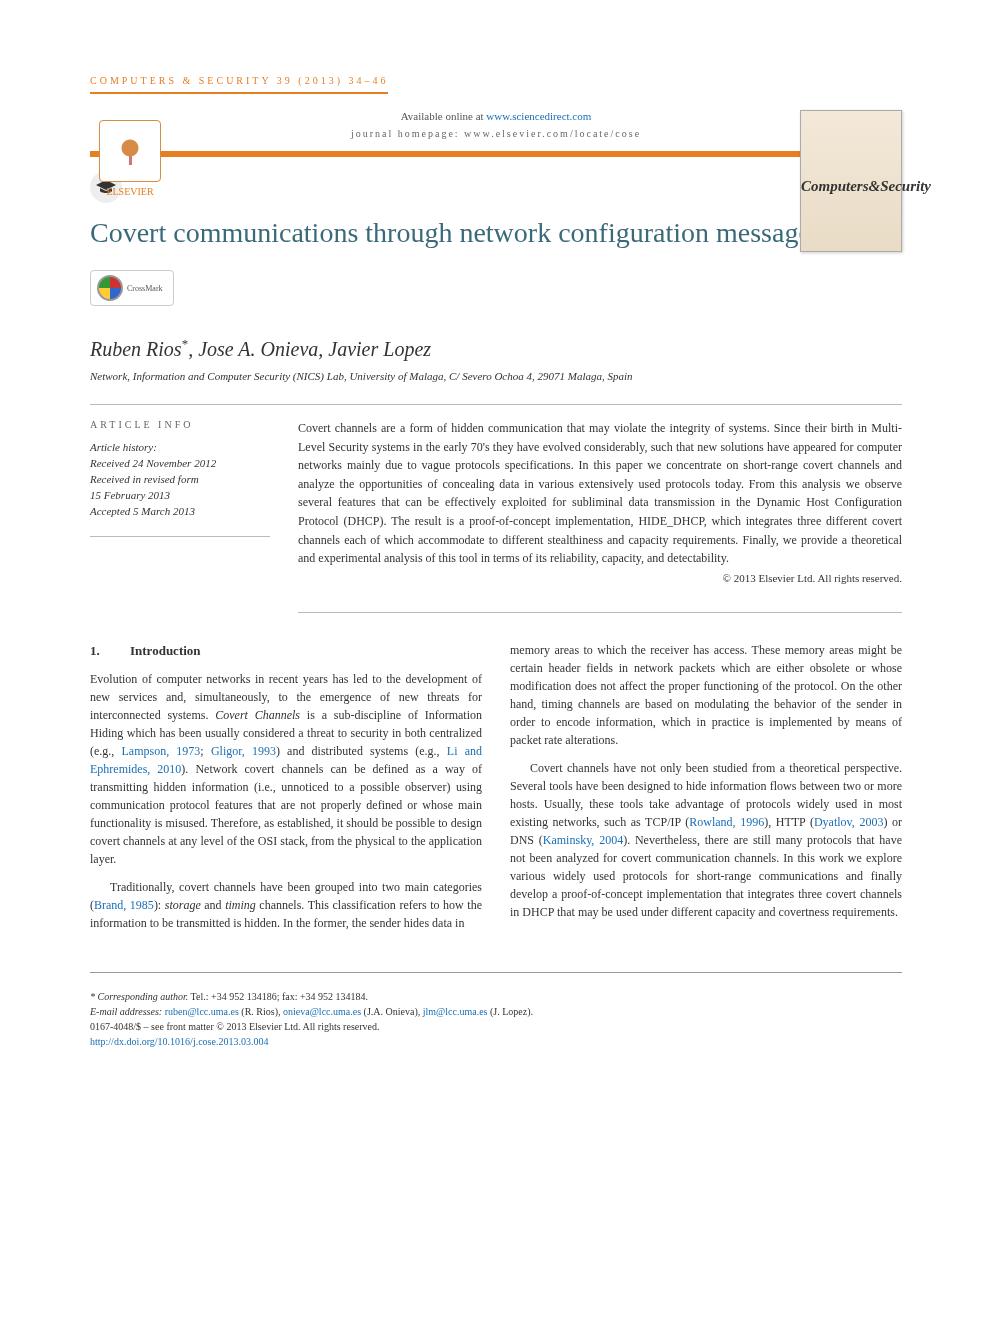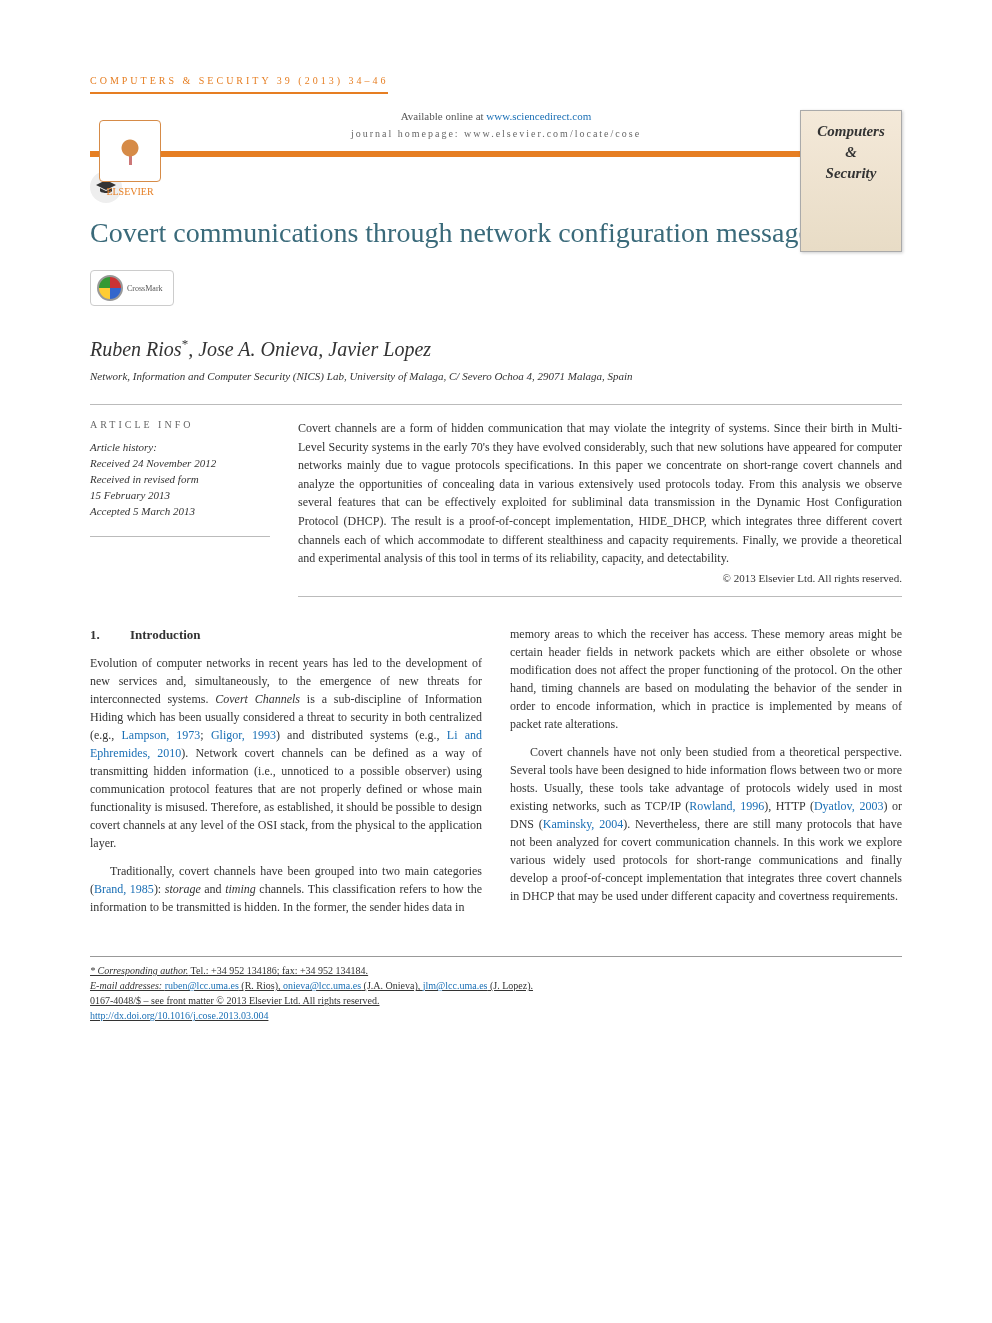--- a/index.html
+++ b/index.html
@@ -27,21 +27,21 @@
     width: 60px; height: 60px; margin: 0 auto 4px;
     background: radial-gradient(circle at 50% 45%, #d68b47 18%, transparent 20%),
                 linear-gradient(#c77, #c77) 50% 60%/3px 20px no-repeat,
                 #fff;
     border: 1px solid #d68b47; border-radius: 4px;
   }
   .journal-cover {
     position: absolute; right: 0; top: 0; width: 100px; height: 130px;
     border: 1px solid #aaa; box-shadow: 1px 1px 3px rgba(0,0,0,0.2);
     background: linear-gradient(#f4e9d9, #e8dcc6);
-    display: flex; flex-direction: column; align-items: center; justify-content: flex-start;
+    display: flex; align-items: center; justify-content: flex-start;
     padding-top: 10px; font-family: Georgia, serif; font-size: 15px; color: #333;
   }
   .journal-cover span { display:block; margin: 2px 0; font-style: italic; font-weight: bold;}
   .hr-orange { border: none; border-top: 6px solid #e67e22; margin: 0 0 10px 0; }
   .title-row { display: flex; align-items: flex-start; gap: 12px; margin-bottom: 30px; flex-direction: column;}
   .cap-icon {
     width: 32px; height: 32px; border-radius: 50%; background: #eee;
     display:flex; align-items:center; justify-content:center; flex-shrink:0; margin-top: 4px;
     color: #333; font-size: 18px;
   }
@@ -63,30 +63,30 @@
   .authors .star { font-size: 13px; vertical-align: super; font-style: normal;}
   .affil { font-style: italic; font-size: 11px; color: #333; margin-bottom: 20px; line-height: 1.4;}
   .meta-row { display: flex; gap: 28px; border-top: 1px solid #bbb; padding-top: 14px; margin-bottom: 10px;}
   .meta-left { width: 180px; flex-shrink: 0; font-size: 11px; }
   .meta-right { flex: 1; font-size: 12px; text-align: justify; }
   .meta-head { font-size: 10px; letter-spacing: 3px; color: #666; margin-bottom: 10px; }
   .meta-block { border-bottom: 1px solid #bbb; padding-bottom: 16px; margin-bottom: 8px; font-style: italic; color: #333; line-height: 1.45;}
   .meta-block .lbl { font-style: italic; }
   .keywords .kw { display: block; }
   .abstract-text { line-height: 1.55; color: #333; }
-  .copyright { text-align: right; font-size: 11px; color: #333; margin-top: 4px; border-bottom: 1px solid #bbb; padding-bottom: 12px;}
+  .copyright { text-align: right; font-size: 11px; color: #333; margin-top: 4px; border-bottom: 1px solid #bbb; padding-bottom: 28px;}
   .columns { display: flex; gap: 28px; margin-top: 28px; font-size: 12px; line-height: 1.5; text-align: justify;}
   .col { flex: 1; }
   .sec-head { font-weight: bold; font-size: 13px; margin-bottom: 10px; }
   .sec-num { display: inline-block; width: 40px; }
   .para { margin-bottom: 10px; }
   .para .indent { display: inline-block; width: 20px; }
   .ref { color: #1a6fb5; }
   .em { font-style: italic; }
-  .footnote { border-top: 1px solid #999; margin-top: 30px; padding-top: 6px; font-size: 10px; color: #333; line-height: 1.5; text-decoration: underline;}
+  .footnote { border-top: 1px solid #999; margin-top: 30px; padding-top: 16px; font-size: 10px; color: #333; line-height: 1.5;}
   .footnote .star { font-size: 10px; }
 </style>
 </head>
 <body>
 
 <div class="page">
   <div class="journal-ref">COMPUTERS &amp; SECURITY 39 (2013) 34–46</div>
 
   <div class="header-box">
     <div class="elsevier-logo">

